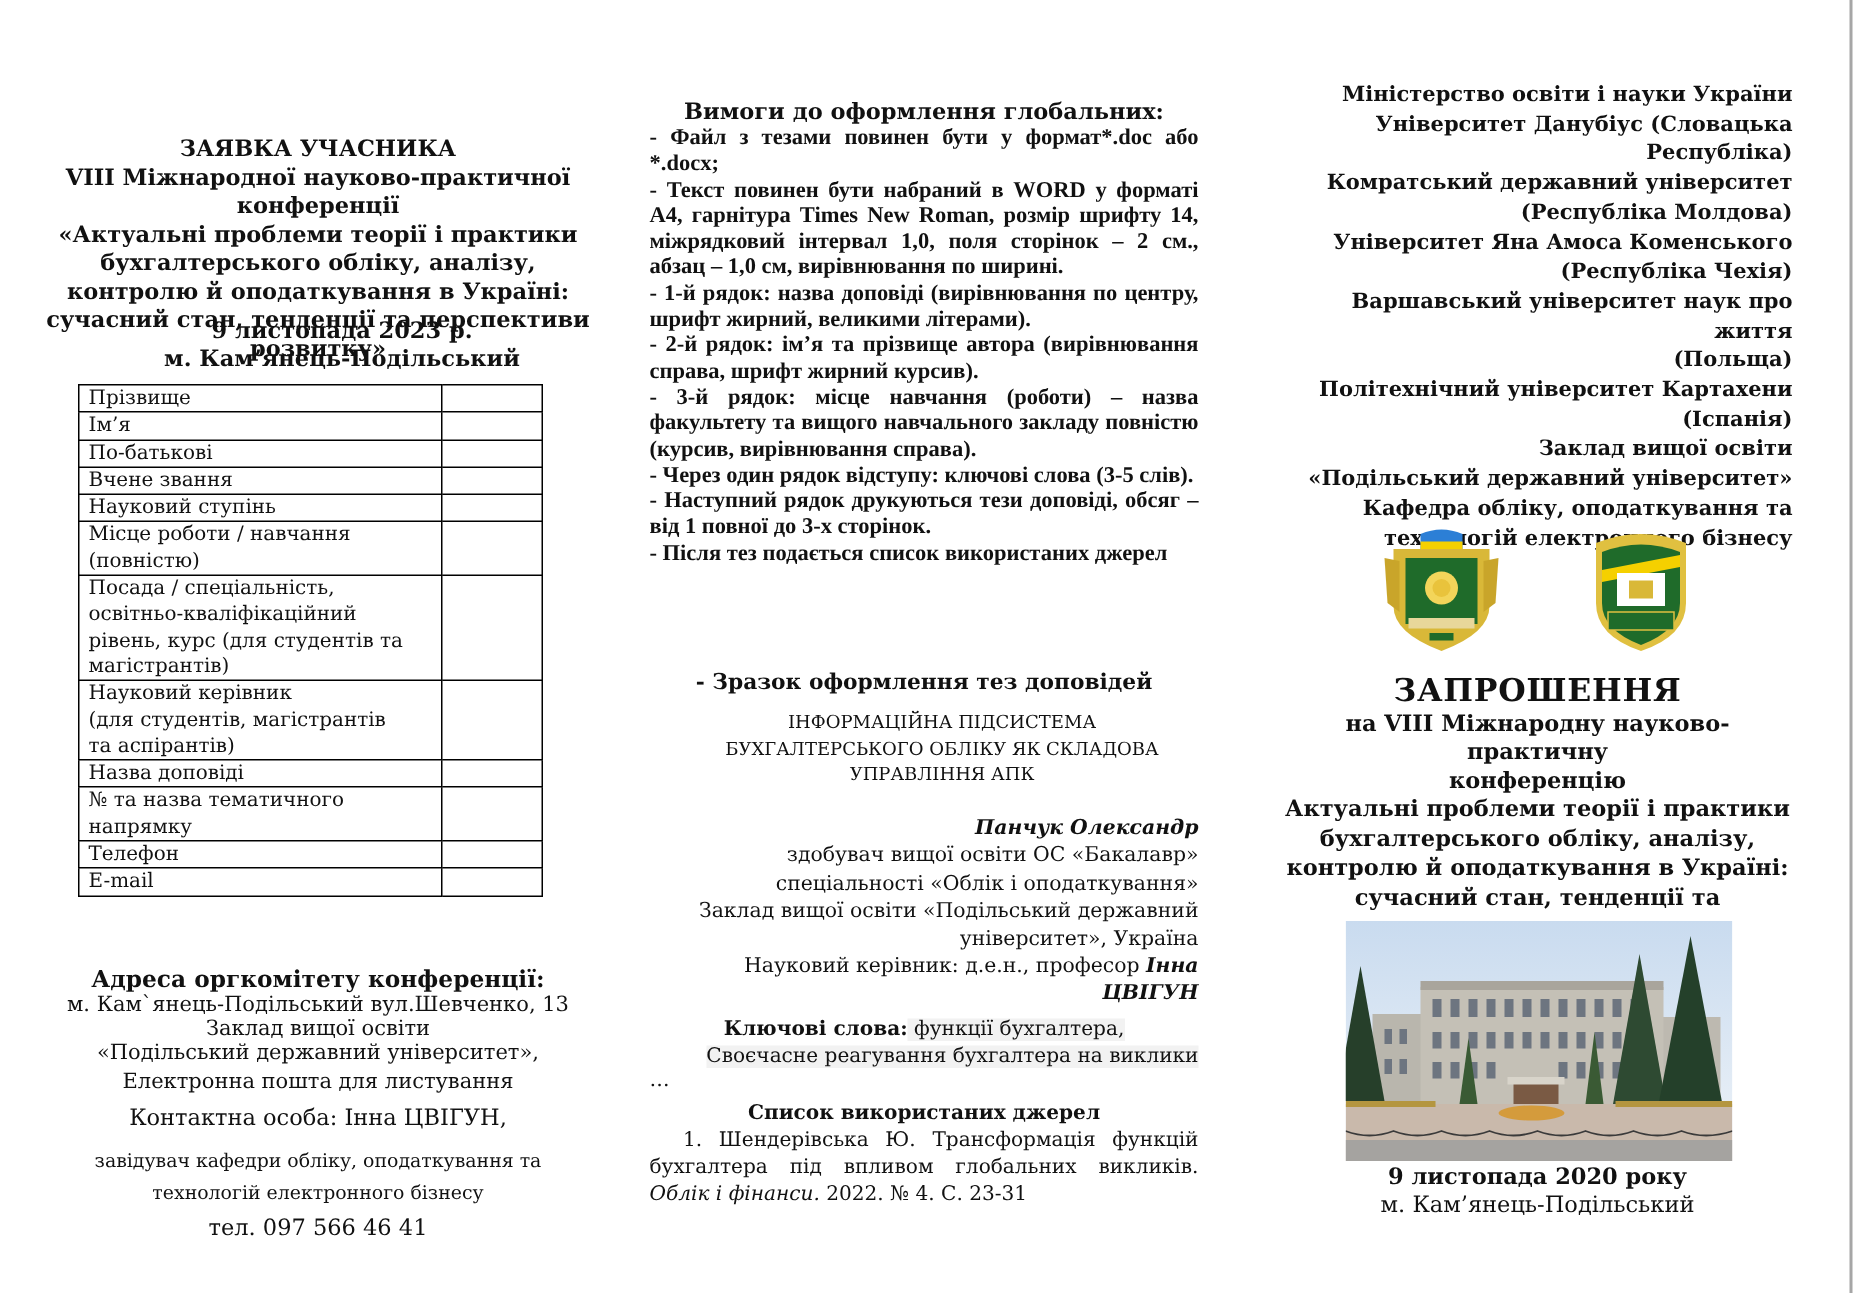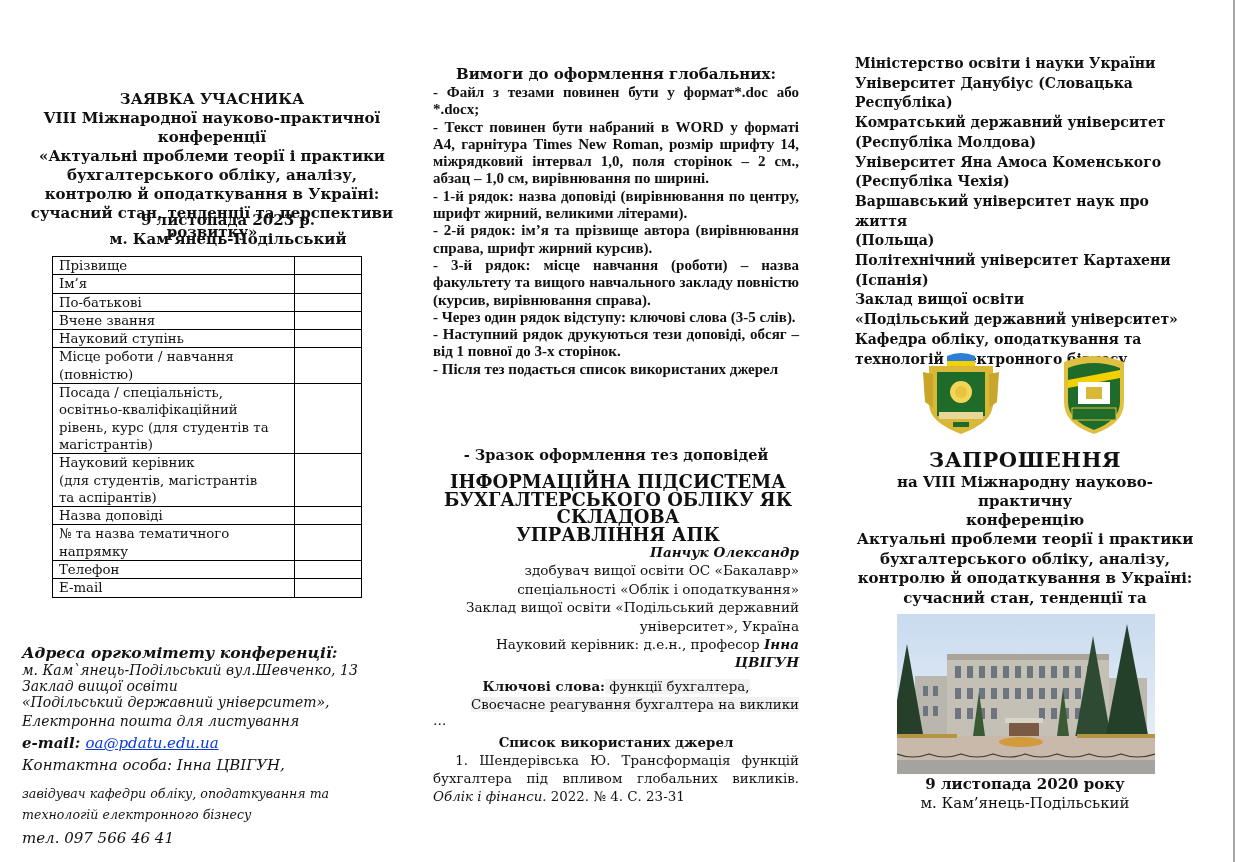--- a/index.html
+++ b/index.html
@@ -20,52 +20,52 @@
     .c1 .title .line { display: block; }
     .c1 .date { position: absolute; top: 211px; left: 16px; width: 380px; text-align: center; font-size: 15px; line-height: 19px; font-weight: bold; }
     .c1 .date span { display:block; }
 
     table.form { position: absolute; top: 256px; left: 30px; width: 310px; border-collapse: collapse; font-size: 13.3px; }
     table.form td { border: 1.5px solid #000; padding: 0 6px; line-height: 17.3px; vertical-align: top; margin-top: 14px; }
     table.form td.label { width: 230px; }
     table.form td.value { width: 54px; }
     table.form td.label span { display:block; }
 
-    .addr { position: absolute; top: 644px; left: 0; width: 380px; text-align: left; font-style: italic; }
+    .addr { position: absolute; top: 644px; left: 0; width: 380px; text-align: center; }
     .addr .h { font-size: 15.5px; font-weight: bold; line-height: 18px; }
     .addr .l { font-size: 14px; line-height: 16px; }
     .addr .l2 { font-size: 14px; line-height: 23px; }
     .addr .email { font-size: 15px; font-weight: bold; line-height: 20px; }
     .addr .email a { color: #0b3bd6; text-decoration: underline; font-weight: normal; }
     .addr .contact { font-size: 15px; line-height: 24px; }
     .addr .sm { font-size: 12.6px; line-height: 21px; margin-top: 6px; }
     .addr .phone { font-size: 15px; line-height: 26px; }
 
     
     .c2 .req-title { position: absolute; top: 65px; left: 0; width: 366px; text-align: center; font-size: 15px; font-weight: bold; line-height: 18px; }
     .c2 .req { position: absolute; top: 84px; left: 0; width: 366px; font-family: "Liberation Serif", "DejaVu Serif", serif; font-size: 15px; line-height: 17.3px; text-align: justify; font-weight: bold; }
     .c2 .req p { margin: 0; }
     .c2 .sample-h { position: absolute; top: 446px; left: 0; width: 366px; text-align: center; font-size: 14.5px; font-weight: bold; line-height: 18px; }
-    .c2 .thesis-title { position: absolute; top: 473px; left: 2px; width: 366px; text-align: center; font-size: 18px; font-weight: bold; line-height: 17.5px; }
+    .c2 .thesis-title { position: absolute; top: 473px; left: 12px; width: 366px; text-align: center; font-size: 12px; font-weight: normal; line-height: 17.5px; }
     .c2 .thesis-title span { display:block; }
     .c2 .author { position: absolute; top: 543px; left: 0; width: 366px; text-align: right; font-size: 13.6px; line-height: 18.4px; }
     .c2 .author .name { font-weight: bold; font-style: italic; }
     .c2 .author span { display: block; }
     .c2 .author .super { font-weight: bold; font-style: italic; display: inline; }
     .c2 .kw { position: absolute; top: 677px; left: 0; width: 366px; font-size: 13.4px; line-height: 18px; }
     .c2 .kw .row1 { text-align: center; }
     .c2 .kw .row2 { text-align: right; }
     .c2 .kw .hl { background: #f2f2f2; }
     .c2 .kw .dots { text-align: left; line-height: 14px; }
     .c2 .refs-h { position: absolute; top: 733px; left: 0; width: 366px; text-align: center; font-size: 13.4px; font-weight: bold; line-height: 18px; }
     .c2 .refs { position: absolute; top: 752px; left: 0; width: 366px; font-size: 13.4px; line-height: 18px; text-align: justify; }
     .c2 .refs .it { font-style: italic; }
 
     
-    .c3 .orgs { position: absolute; top: 54px; left: 0; width: 340px; text-align: left; font-size: 14px; font-weight: bold; line-height: 19.7px; }
+    .c3 .orgs { position: absolute; top: 54px; left: 0; width: 340px; text-align: right; font-size: 14px; font-weight: bold; line-height: 19.7px; }
     .c3 .orgs span { display: block; }
     .emblem { position: absolute; top: 352px; }
     .emblem.e1 { left: 66px; width: 80px; height: 84px; }
     .emblem.e2 { left: 203px; width: 72px; height: 84px; }
     .c3 .inv { position: absolute; top: 447px; left: 0; width: 340px; text-align: center; }
     .c3 .inv .big { font-size: 21px; font-weight: bold; line-height: 26px; letter-spacing: 0.5px; }
     .c3 .inv .sub { font-size: 15px; line-height: 19px; }
     .c3 .inv .topic { font-size: 15px; font-weight: bold; line-height: 19.6px; }
     .c3 .inv span { display:block;font-weight:bold; }
     .photo { position: absolute; top: 614px; left: 42px; width: 258px; height: 160px; overflow: hidden; }
@@ -177,21 +177,20 @@
     </tr>
   </tbody>
     </table>
 
   <div class="addr">
     <div class="h">Адреса оргкомітету конференції:</div>
     <div class="l">м. Кам`янець-Подільський вул.Шевченко, 13</div>
     <div class="l">Заклад вищої освіти</div>
     <div class="l">«Подільський державний університет»,</div>
     <div class="l2">Електронна пошта для листування</div>
-    <div class="email"><span>e-mail: </span><a>oa@pdatu.edu.ua</a></div>
     <div class="contact">Контактна особа: Інна ЦВІГУН,</div>
     <div class="sm">
       <div>завідувач кафедри обліку, оподаткування та</div>
       <div>технологій електронного  бізнесу</div>
     </div>
     <div class="phone">тел. 097 566 46 41</div>
   </div>
 </div>
 
 <div class="col c2">

